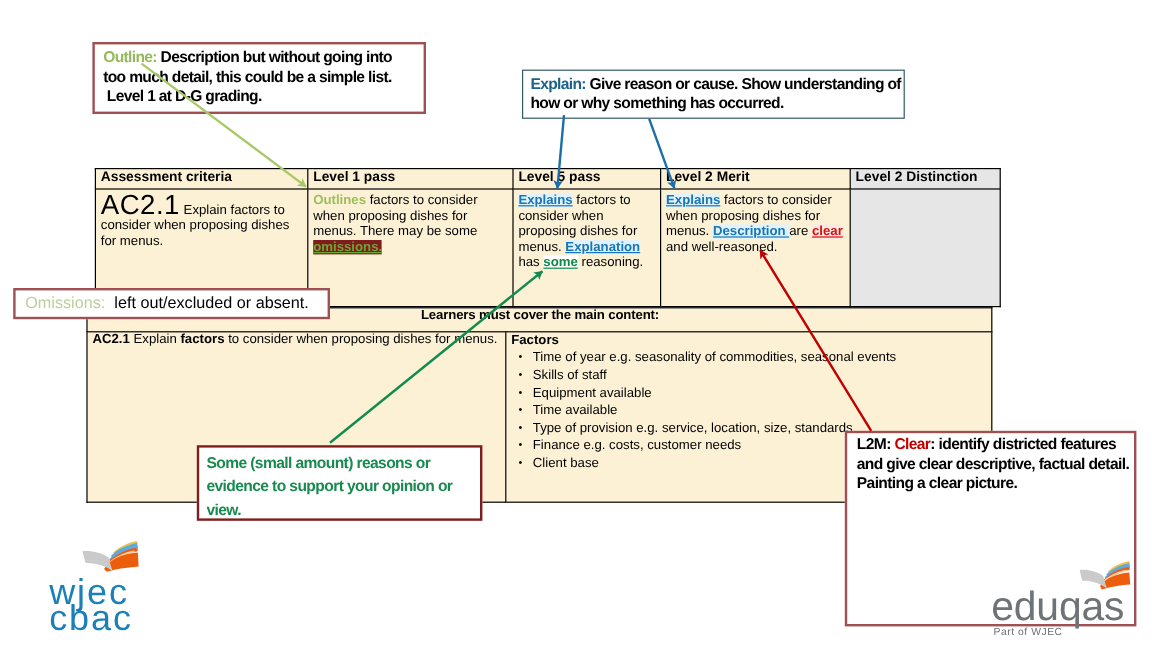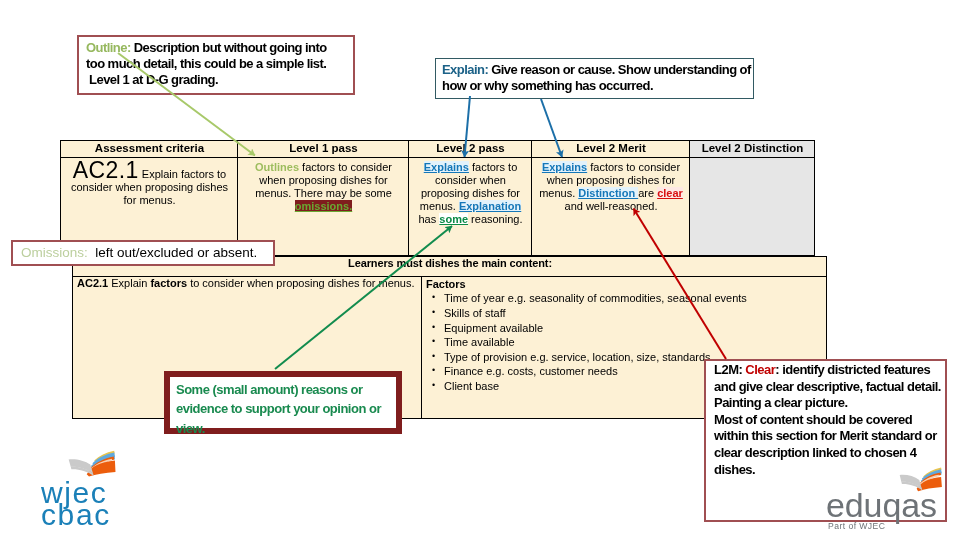--- a/index.html
+++ b/index.html
@@ -5,21 +5,21 @@
   html,body{margin:0;padding:0;}
   body{width:960px;height:540px;overflow:hidden;background:#ffffff;
        font-family:"Liberation Sans", sans-serif;-webkit-font-smoothing:antialiased;}
   #slide{position:relative;width:960px;height:540px;overflow:hidden;}
   .abs{position:absolute;box-sizing:border-box;}
 
   
   .callout{position:absolute;box-sizing:border-box;background:#ffffff;}
   .cal-red{border:2px solid #a04f52;}
   .cal-blue{border:1px solid #325a63;}
-  .cal-cyan{border:6px solid #7f1d1d;}
+  .cal-cyan{border:2px solid #7f1d1d;}
 
   .co-text{font-weight:bold;line-height:1.22;}
 
   
   .tbl{position:absolute;border-collapse:collapse;table-layout:fixed;}
   .tbl td{border:1px solid #000;vertical-align:top;background:#fdf1d5;
           padding:3px 3px 2px 4px;font-size:11px;line-height:13px;color:#000;}
   .tbl td.hd{font-weight:bold;font-size:11.5px;padding:1px 3px 1px 4px;height:14px;}
   .grey{background:#e6e6e6 !important;}
 
@@ -36,62 +36,62 @@
   ul.flist{margin:0;padding:0 0 0 18px;list-style:none;}
   ul.flist li{position:relative;font-size:11px;line-height:14.6px;}
   ul.flist li:before{content:"\2022";position:absolute;left:-12px;top:-1px;font-size:9px;}
   svg.ov{position:absolute;left:0;top:0;width:960px;height:540px;pointer-events:none;z-index:20;}
 </style>
 </head>
 <body>
 
 <div id="slide">
 
-  <table class="tbl" id="tbl1" style="left:60px;top:140px;width:754px;text-align:center;">
+  <table class="tbl" id="tbl1" style="left:79px;top:140px;width:754px;">
     <colgroup>
       <col style="width:177px">
         <col style="width:171px">
         <col style="width:123px">
         <col style="width:158px">
         <col style="width:125px">
     </colgroup>
     <tbody>
         <tr>
       <td class="hd">Assessment criteria</td>
       <td class="hd">Level 1 pass</td>
-      <td class="hd">Level 2 pass</td>
+      <td class="hd">Level 5 pass</td>
       <td class="hd">Level 2 Merit</td>
       <td class="hd grey">Level 2 Distinction</td>
     </tr>
     <tr style="height:98px">
       <td>
         <span style="font-size:23px;line-height:19px;letter-spacing:0.4px">AC2.1</span><span> Explain factors to consider when proposing dishes for menus.</span>
       </td>
       <td>
         <span class="hl-green">Outlines</span><span> factors to consider when proposing dishes for menus. There may be some </span><span class="hl-green-u">omissions.</span>
       </td>
       <td>
         <span class="hl-blue">Explains</span><span> factors to consider when proposing dishes for menus. </span><span class="hl-blue">Explanation</span><span> has </span><span class="hl-darkgreen">some</span><span> reasoning.</span>
       </td>
       <td>
-        <span class="hl-blue">Explains</span><span> factors to consider when proposing dishes for menus. </span><span class="hl-blue">Distinction </span><span>are </span><span class="hl-red">clear </span><span>and well-reasoned.</span>
+        <span class="hl-blue">Explains</span><span> factors to consider when proposing dishes for menus. </span><span class="hl-blue">Description </span><span>are </span><span class="hl-red">clear </span><span>and well-reasoned.</span>
       </td>
       <td class="grey"></td>
     </tr>
   </tbody>
     </table>
 
   <table class="tbl" id="tbl2" style="left:72px;top:256px;width:754px;">
     <colgroup>
         <col style="width:349px">
         <col style="width:405px">
       </colgroup>
     <tbody>
         <tr>
-      <td colspan="2" class="banner" style="height:19px">Learners must dishes the main content:</td>
+      <td colspan="2" class="banner" style="height:19px">Learners must cover the main content:</td>
     </tr>
     <tr style="height:142px">
       <td class="c2l">
         <span style="font-weight:bold">AC2.1</span><span> Explain </span><span style="font-weight:bold">factors</span><span> to consider when proposing dishes for menus.</span>
       </td>
       <td class="c2r">
         <div style="font-weight:bold;line-height:14.4px">Factors</div>
         <ul class="flist">
               <li>Time of year e.g. seasonality of commodities, seasonal events</li>
               <li>Skills of staff</li>
@@ -138,21 +138,21 @@
 
   <div class="callout cal-blue co-text" id="co-explain" style="left:435px;top:58px;width:319px;height:41px;padding:3px 2px 0 6px;font-size:13px;letter-spacing:-0.55px;line-height:16px;">
     <span style="color:#1c6288">Explain:</span><span> Give reason or cause. Show understanding of how or why something has occurred.</span>
   </div>
 
   <div class="callout cal-cyan co-text" id="co-some" style="left:164px;top:371px;width:238px;height:63px;padding:3px 2px 0 6px;font-size:13px;letter-spacing:-0.5px;color:#198a4f;line-height:19.4px;">
     <span>Some (small amount) reasons or evidence to support your opinion or view.</span>
   </div>
 
   <div class="callout cal-red co-text" id="co-l2m" style="left:704px;top:359px;width:243px;height:163px;padding:1px 2px 0 8px;font-size:13px;letter-spacing:-0.52px;line-height:16.6px;">
-    <span>L2M: </span><span style="color:#c00000">Clear</span><span>: identify districted features and give clear descriptive, factual detail. Painting a clear picture.</span><br><span>Most of content should be covered within this section for Merit standard or clear description linked to chosen 4 dishes.</span>
+    <span>L2M: </span><span style="color:#c00000">Clear</span><span>: identify districted features and give clear descriptive, factual detail. Painting a clear picture.</span><br>
   </div>
 
   <div class="abs" id="logo-eduqas" style="left:820px;top:460px;width:140px;height:78px;">
     <svg width="140" height="78" viewBox="0 0 140 78">
       <g transform="translate(1.5,5)">
         <path d="M101.6 11.4 C106.0 7.2 112.0 4.2 119.6 2.6 L120.0 4.7 C112.8 6.2 107.4 8.9 103.4 12.8 Z" fill="#e8c44e"></path>
         <path d="M100.4 13.6 C105.2 9.0 111.6 5.8 119.6 4.3 L120.2 8.0 C112.4 9.4 107.0 12.2 102.4 16.2 Z" fill="#5fa9de"></path>
         <path d="M99.2 16.0 C104.2 11.0 110.8 7.4 119.5 5.9 L120.2 9.6 C112.0 11.0 106.2 14.2 101.4 18.5 Z" fill="#5fa9de"></path>
         <path d="M98.2 18.2 C103.6 12.8 110.2 9.0 119.0 7.6 L119.6 10.0 C111.0 11.6 105.2 15.0 100.6 19.8 Z" fill="#ec5d0c"></path>
         <path d="M96.6 20.4 C102.2 14.8 108.8 11.1 117.2 9.8 L117.6 11.3 C109.4 12.8 103.6 16.3 99.2 21.4 Z" fill="#f9cfb0"></path>

